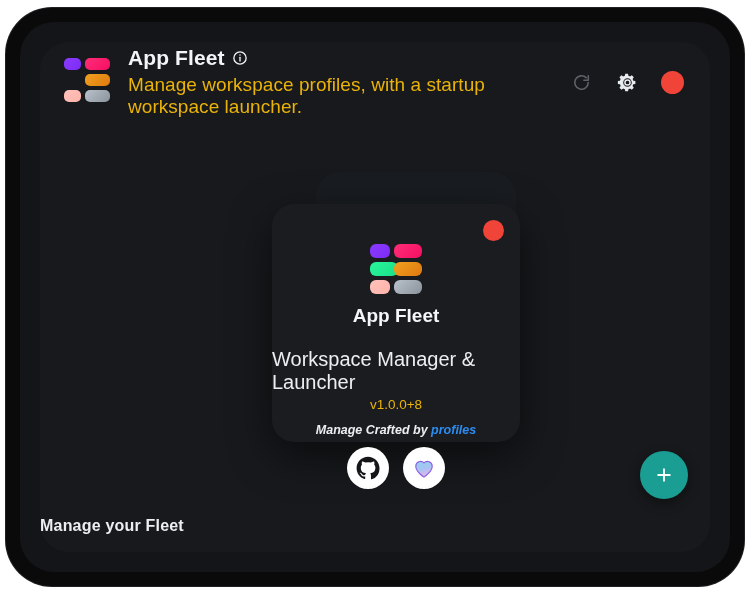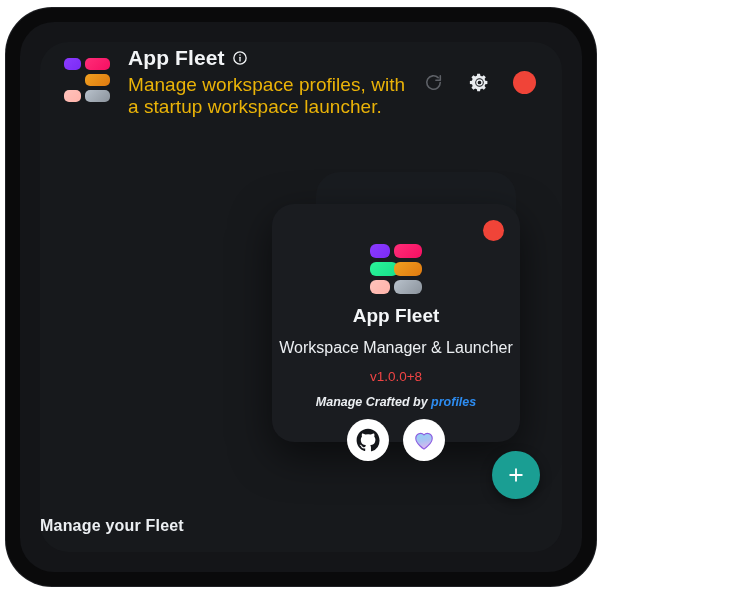--- a/index.html
+++ b/index.html
@@ -14,21 +14,21 @@
     background: #ffffff;
     font-family: "Liberation Sans", sans-serif;
     position: relative;
   }
 
   
   #window-frame {
     position: absolute;
     left: 6px;
     top: 8px;
-    width: 590px;
+    width: 738px;
     height: 578px;
     border-radius: 46px;
     background: #0a0a0b;
     box-shadow: 0 0 0 1px #1f2024;
   }
   #window-bezel {
     position: absolute;
     left: 14px;
     top: 14px;
     right: 14px;
@@ -168,27 +168,27 @@
   }
   #dialog-logo .cell { border-radius: 6px; }
 
   #dialog-app-name {
     margin-top: 11px;
     color: #f4f6f8;
     font-size: 19px;
     font-weight: bold;
   }
   #dialog-tagline {
-    margin-top: 12px;
+    margin-top: 21px;
     color: #eceff2;
-    font-size: 16px;
+    font-size: 20px;
   }
   #dialog-version {
-    margin-top: 12px;
-    color: #ef4444;
+    margin-top: 3px;
+    color: #eab308;
     font-size: 13.5px;
   }
   #dialog-credit {
     margin-top: 11px;
     font-size: 12.5px;
     font-style: italic;
     font-weight: bold;
     color: #eceff2;
   }
   #credit-link {

